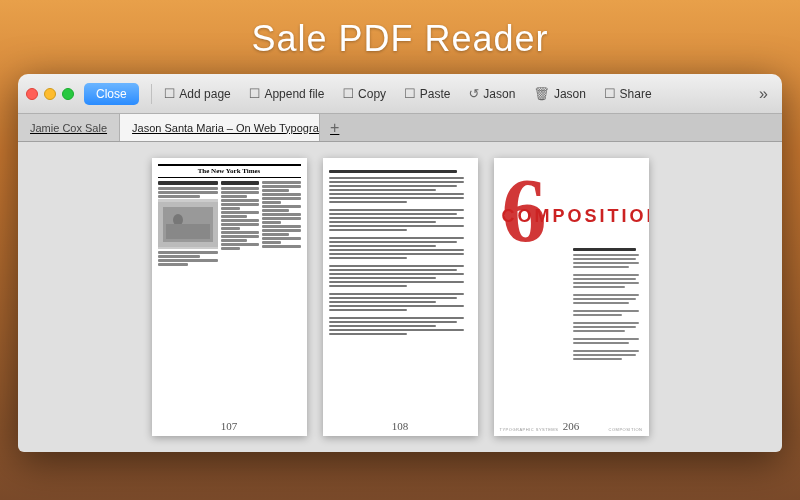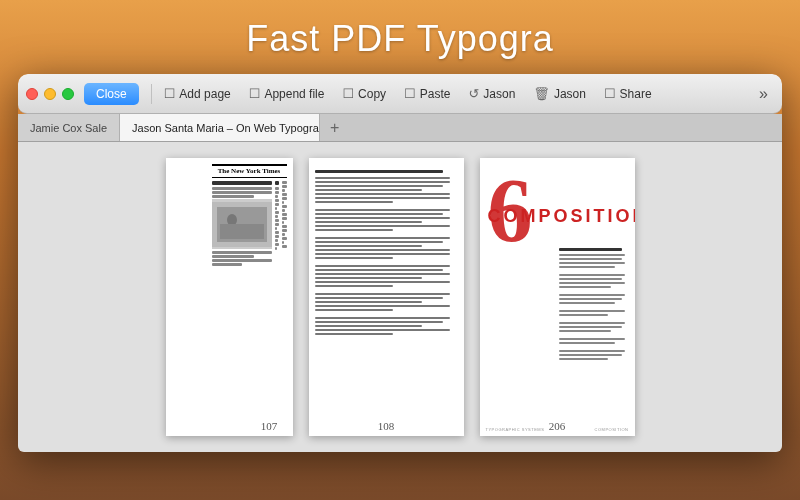--- a/index.html
+++ b/index.html
@@ -33,21 +33,20 @@
 
     
     .toolbar {
       background: linear-gradient(180deg, #f0f0f0 0%, #d8d8d8 100%);
       height: 40px;
       display: flex;
       align-items: center;
       padding: 0 8px;
       gap: 2px;
       border-bottom: 1px solid #b0b0b0;
-      border-radius: 9px;
     }
 
     .traffic-lights {
       display: flex;
       gap: 6px;
       margin-right: 8px;
     }
 
     .traffic-light {
       width: 12px;
@@ -102,20 +101,21 @@
       padding: 0 6px;
     }
 
     
     .tabs-bar {
       background: #c8c8c8;
       height: 28px;
       display: flex;
       align-items: stretch;
       border-bottom: 1px solid #a0a0a0;
+      text-decoration: underline;
     }
 
     .tab {
       display: flex;
       align-items: center;
       padding: 0 12px;
       font-size: 11px;
       color: #444;
       cursor: pointer;
       border-right: 1px solid #b0b0b0;
@@ -155,23 +155,22 @@
     
     .pdf-page {
       background: white;
       box-shadow: 0 2px 8px rgba(0,0,0,0.3);
       flex-shrink: 0;
       position: relative;
       overflow: hidden;
     }
 
     .pdf-page-1 {
-      width: 127px;
+      width: 155px;
       height: 278px;
-      padding-left: 40px;
     }
 
     .pdf-page-2 {
       width: 155px;
       height: 278px;
     }
 
     .pdf-page-3 {
       width: 155px;
       height: 278px;
@@ -281,21 +280,21 @@
       font-weight: bold;
       letter-spacing: 3px;
       color: #cc2222;
       text-transform: uppercase;
       font-family: 'Helvetica Neue', sans-serif;
     }
   </style>
 </head>
 <body>
 
-<div class="app-title-area">Fast PDF Typogra</div>
+<div class="app-title-area">Sale PDF Reader</div>
 
 <div class="app-window">
 
   <div class="toolbar">
     <div class="traffic-lights">
       <div class="traffic-light close"></div>
       <div class="traffic-light minimize"></div>
       <div class="traffic-light maximize"></div>
     </div>
 

